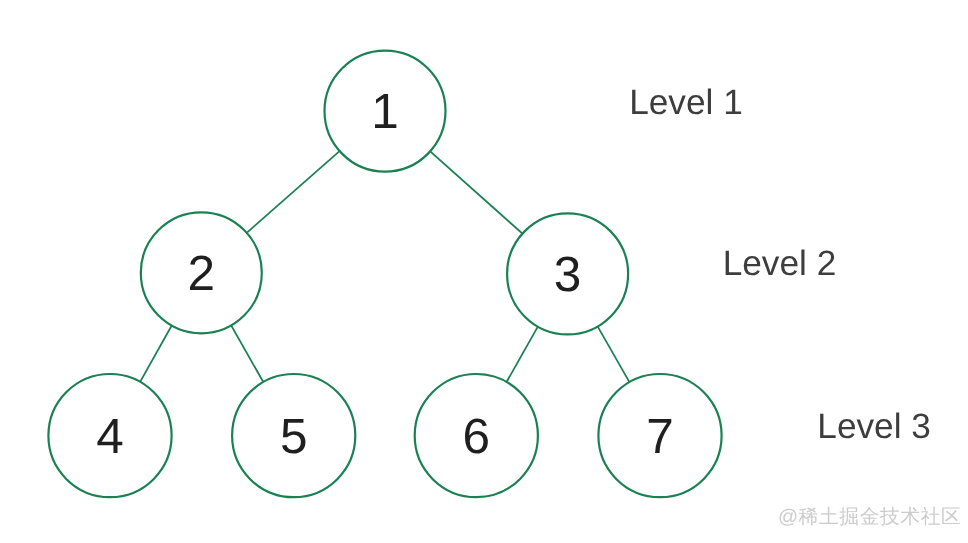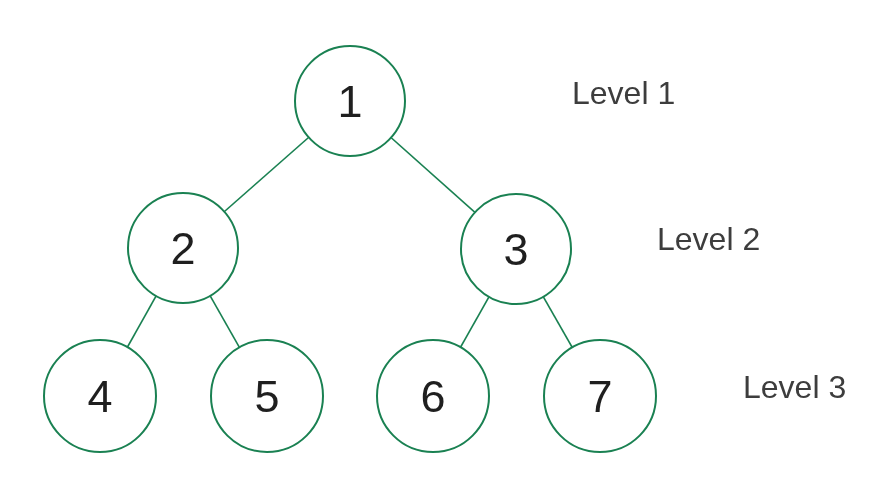--- a/index.html
+++ b/index.html
@@ -63,13 +63,14 @@
       <circle cx="267" cy="396" r="56" fill="#ffffff" stroke="#1a8152" stroke-width="2"></circle>
       <text x="267" y="396" class="node-num" fill="#1f1f1f">5</text>
       <circle cx="433" cy="396" r="56" fill="#ffffff" stroke="#1a8152" stroke-width="2"></circle>
       <text x="433" y="396" class="node-num" fill="#1f1f1f">6</text>
       <circle cx="600" cy="396" r="56" fill="#ffffff" stroke="#1a8152" stroke-width="2"></circle>
       <text x="600" y="396" class="node-num" fill="#1f1f1f">7</text>
       <text x="572" y="93" class="level-label" fill="#3d3d3d">Level 1</text>
       <text x="657" y="239" class="level-label" fill="#3d3d3d">Level 2</text>
       <text x="743" y="387" class="level-label" fill="#3d3d3d">Level 3</text>
     </svg>
+  <div class="watermark" style="color: rgb(204, 204, 204);">@稀土掘金技术社区</div>
 </div>
 
 </body></html>

